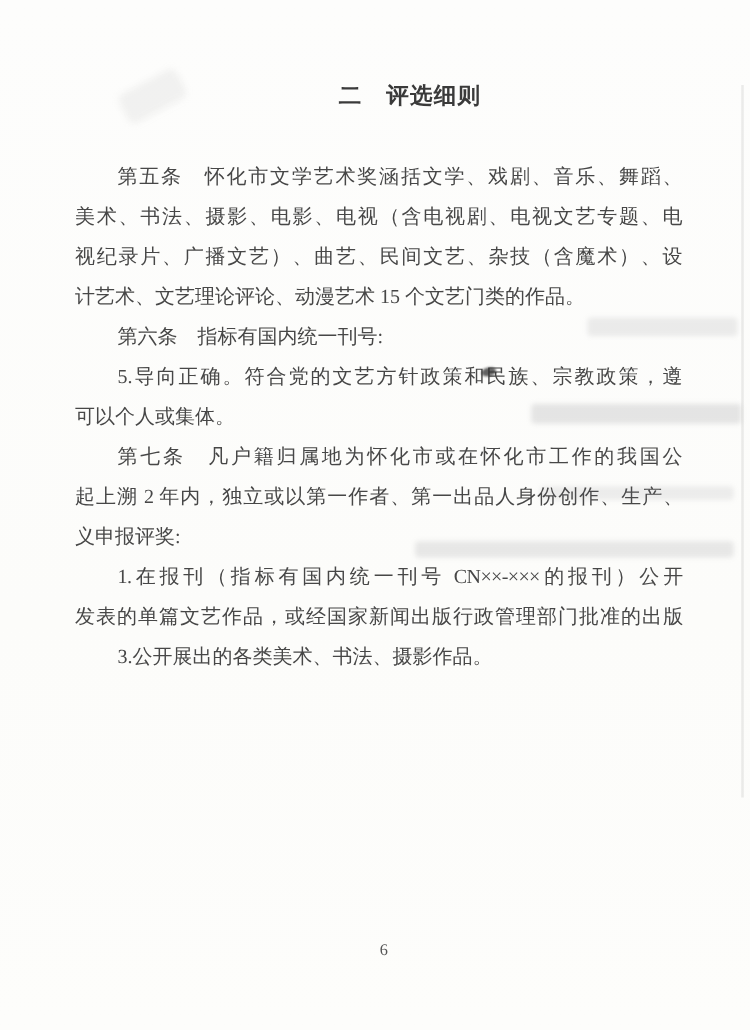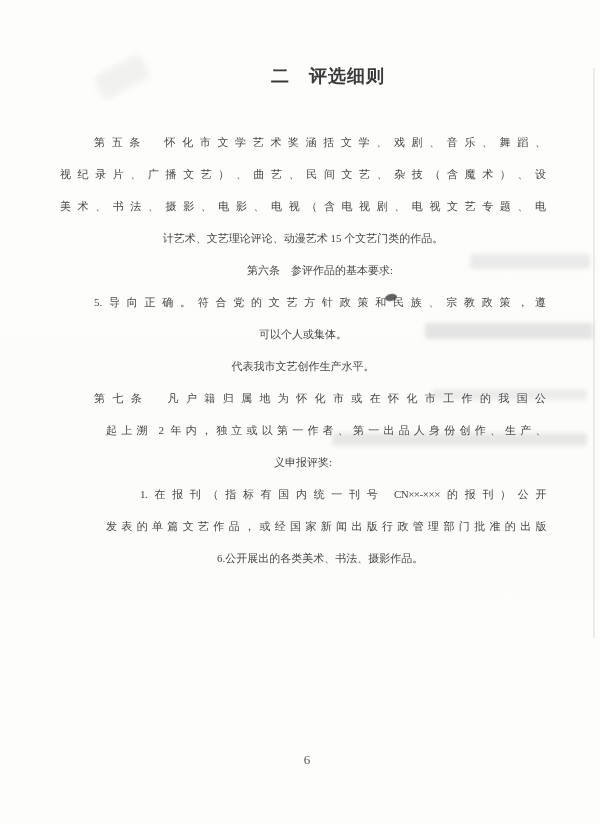--- a/index.html
+++ b/index.html
@@ -20,31 +20,31 @@
     text-align: center;
     font-size: 18px;
     font-weight: bold;
     letter-spacing: 1px;
     color: #3a3a3a;
     padding-left: 28px;
   }
   .body {
     position: absolute;
     top: 126px; left: 60px; width: 486px;
-    font-size: 11px;
+    font-size: 16px;
     color: #474747;
   }
   .line {
     line-height: 32px;
     min-height: 32px;
-    text-align: center;
+    text-align: left;
   }
   .line.indent { text-indent: 34px; }
   .line.justify { text-align: justify; text-align-last: justify; }
-  .line.tight { letter-spacing: -0.5px; margin-left: 46px; }
+  .line.tight { letter-spacing: -0.5px; }
   .line.tighter { letter-spacing: -0.9px; }
   .pageno {
     position: absolute;
     top: 752px; left: 0; width: 614px;
     text-align: center;
     font-size: 13px;
     color: #555;
   }
   
   .art { position: absolute; pointer-events: none; }
@@ -94,33 +94,32 @@
 </style>
 </head>
 <body>
 
 <div class="page">
 
   <div class="title">二　评选细则</div>
 
   <div class="body">
     <div class="line indent justify">第五条　怀化市文学艺术奖涵括文学、戏剧、音乐、舞蹈、</div>
+    <div class="line justify">美术、书法、摄影、电影、电视（含电视剧、电视文艺专题、电</div>
     <div class="line justify">视纪录片、广播文艺）、曲艺、民间文艺、杂技（含魔术）、设</div>
-    <div class="line justify">美术、书法、摄影、电影、电视（含电视剧、电视文艺专题、电</div>
     <div class="line">计艺术、文艺理论评论、动漫艺术 15 个文艺门类的作品。</div>
-    <div class="line indent">第六条　参评作品的基本要求:</div>
+    <div class="line indent">第六条　指标有国内统一刊号:</div>
     <div class="line indent justify">5.导向正确。符合党的文艺方针政策和民族、宗教政策，遵</div>
     <div class="line">可以个人或集体。</div>
-    <div class="line">代表我市文艺创作生产水平。</div>
     <div class="line indent justify">第七条　凡户籍归属地为怀化市或在怀化市工作的我国公</div>
     <div class="line justify tight">起上溯 2 年内，独立或以第一作者、第一出品人身份创作、生产、</div>
     <div class="line">义申报评奖:</div>
     <div class="line indent justify tight">1.在报刊（指标有国内统一刊号 CN××-×××的报刊）公开</div>
     <div class="line justify tight">发表的单篇文艺作品，或经国家新闻出版行政管理部门批准的出版</div>
-    <div class="line indent">6.公开展出的各类美术、书法、摄影作品。</div>
+    <div class="line indent">3.公开展出的各类美术、书法、摄影作品。</div>
   </div>
 
   <div class="pageno">6</div>
 
   <div class="art art-streak"></div>
   <div class="art art-bleed1"></div>
   <div class="art art-bleed2"></div>
   <div class="art art-bleed3"></div>
   <div class="art art-bleed4"></div>
   <div class="art art-edge"></div>

